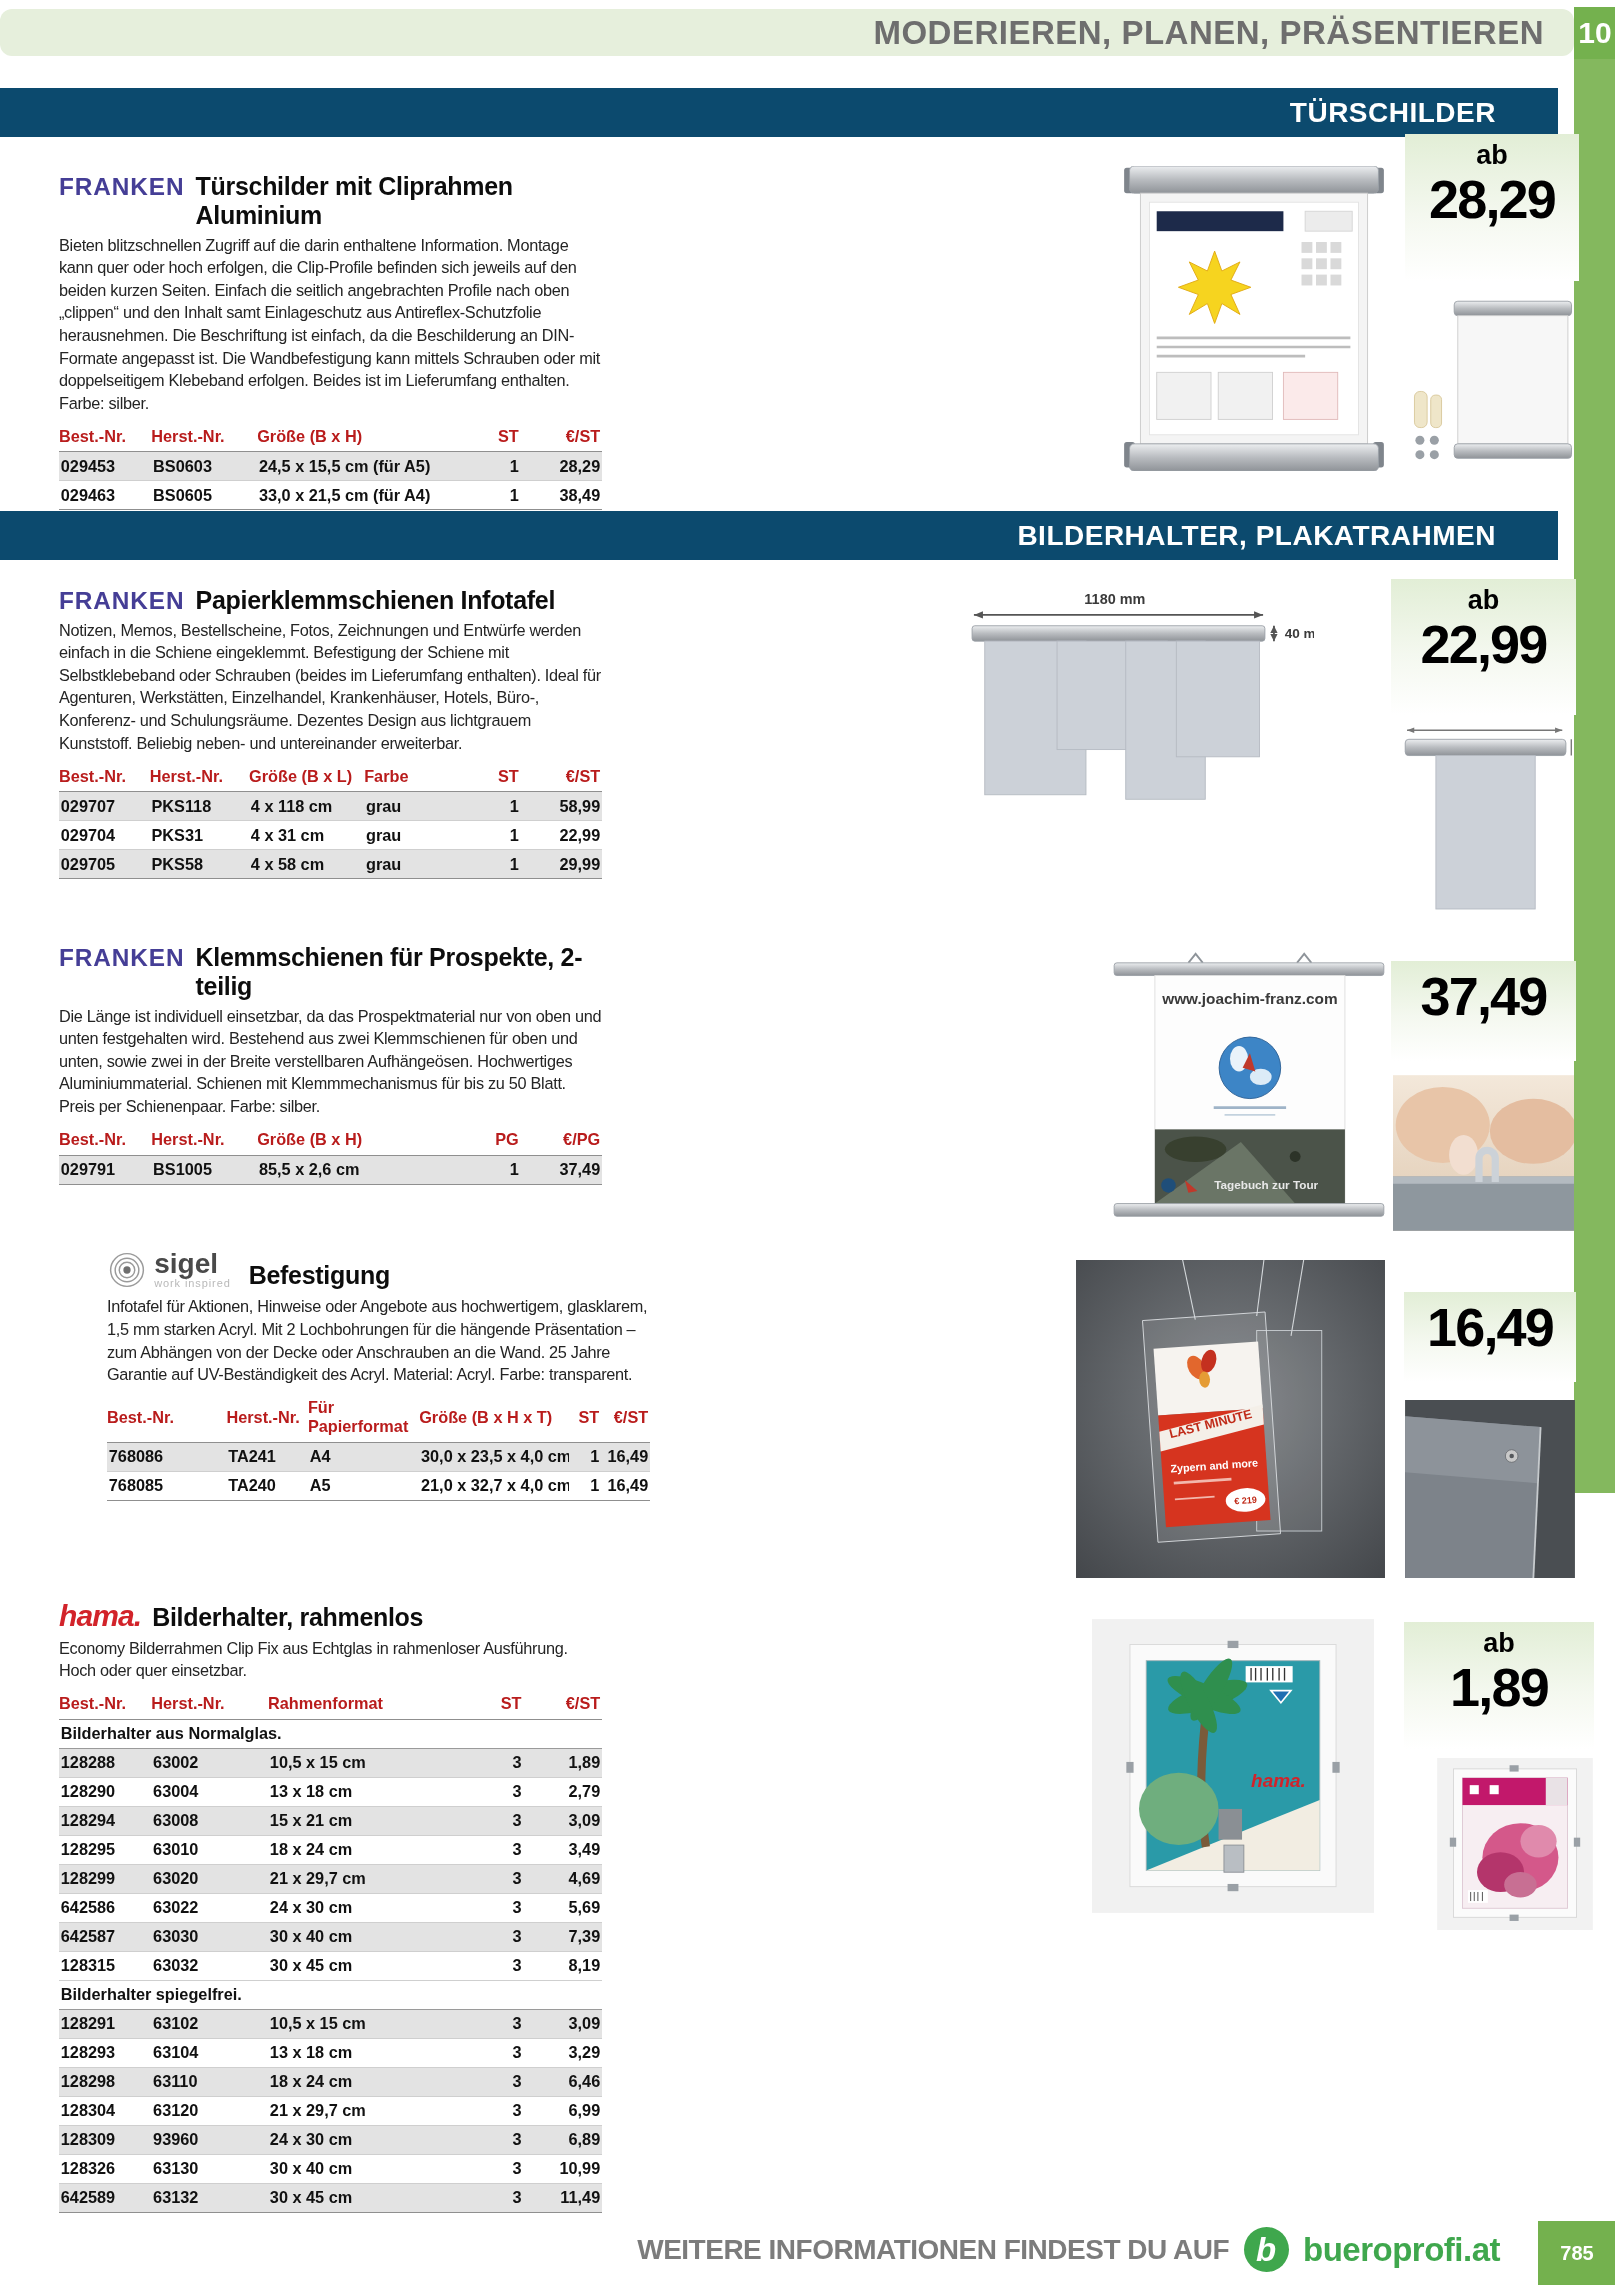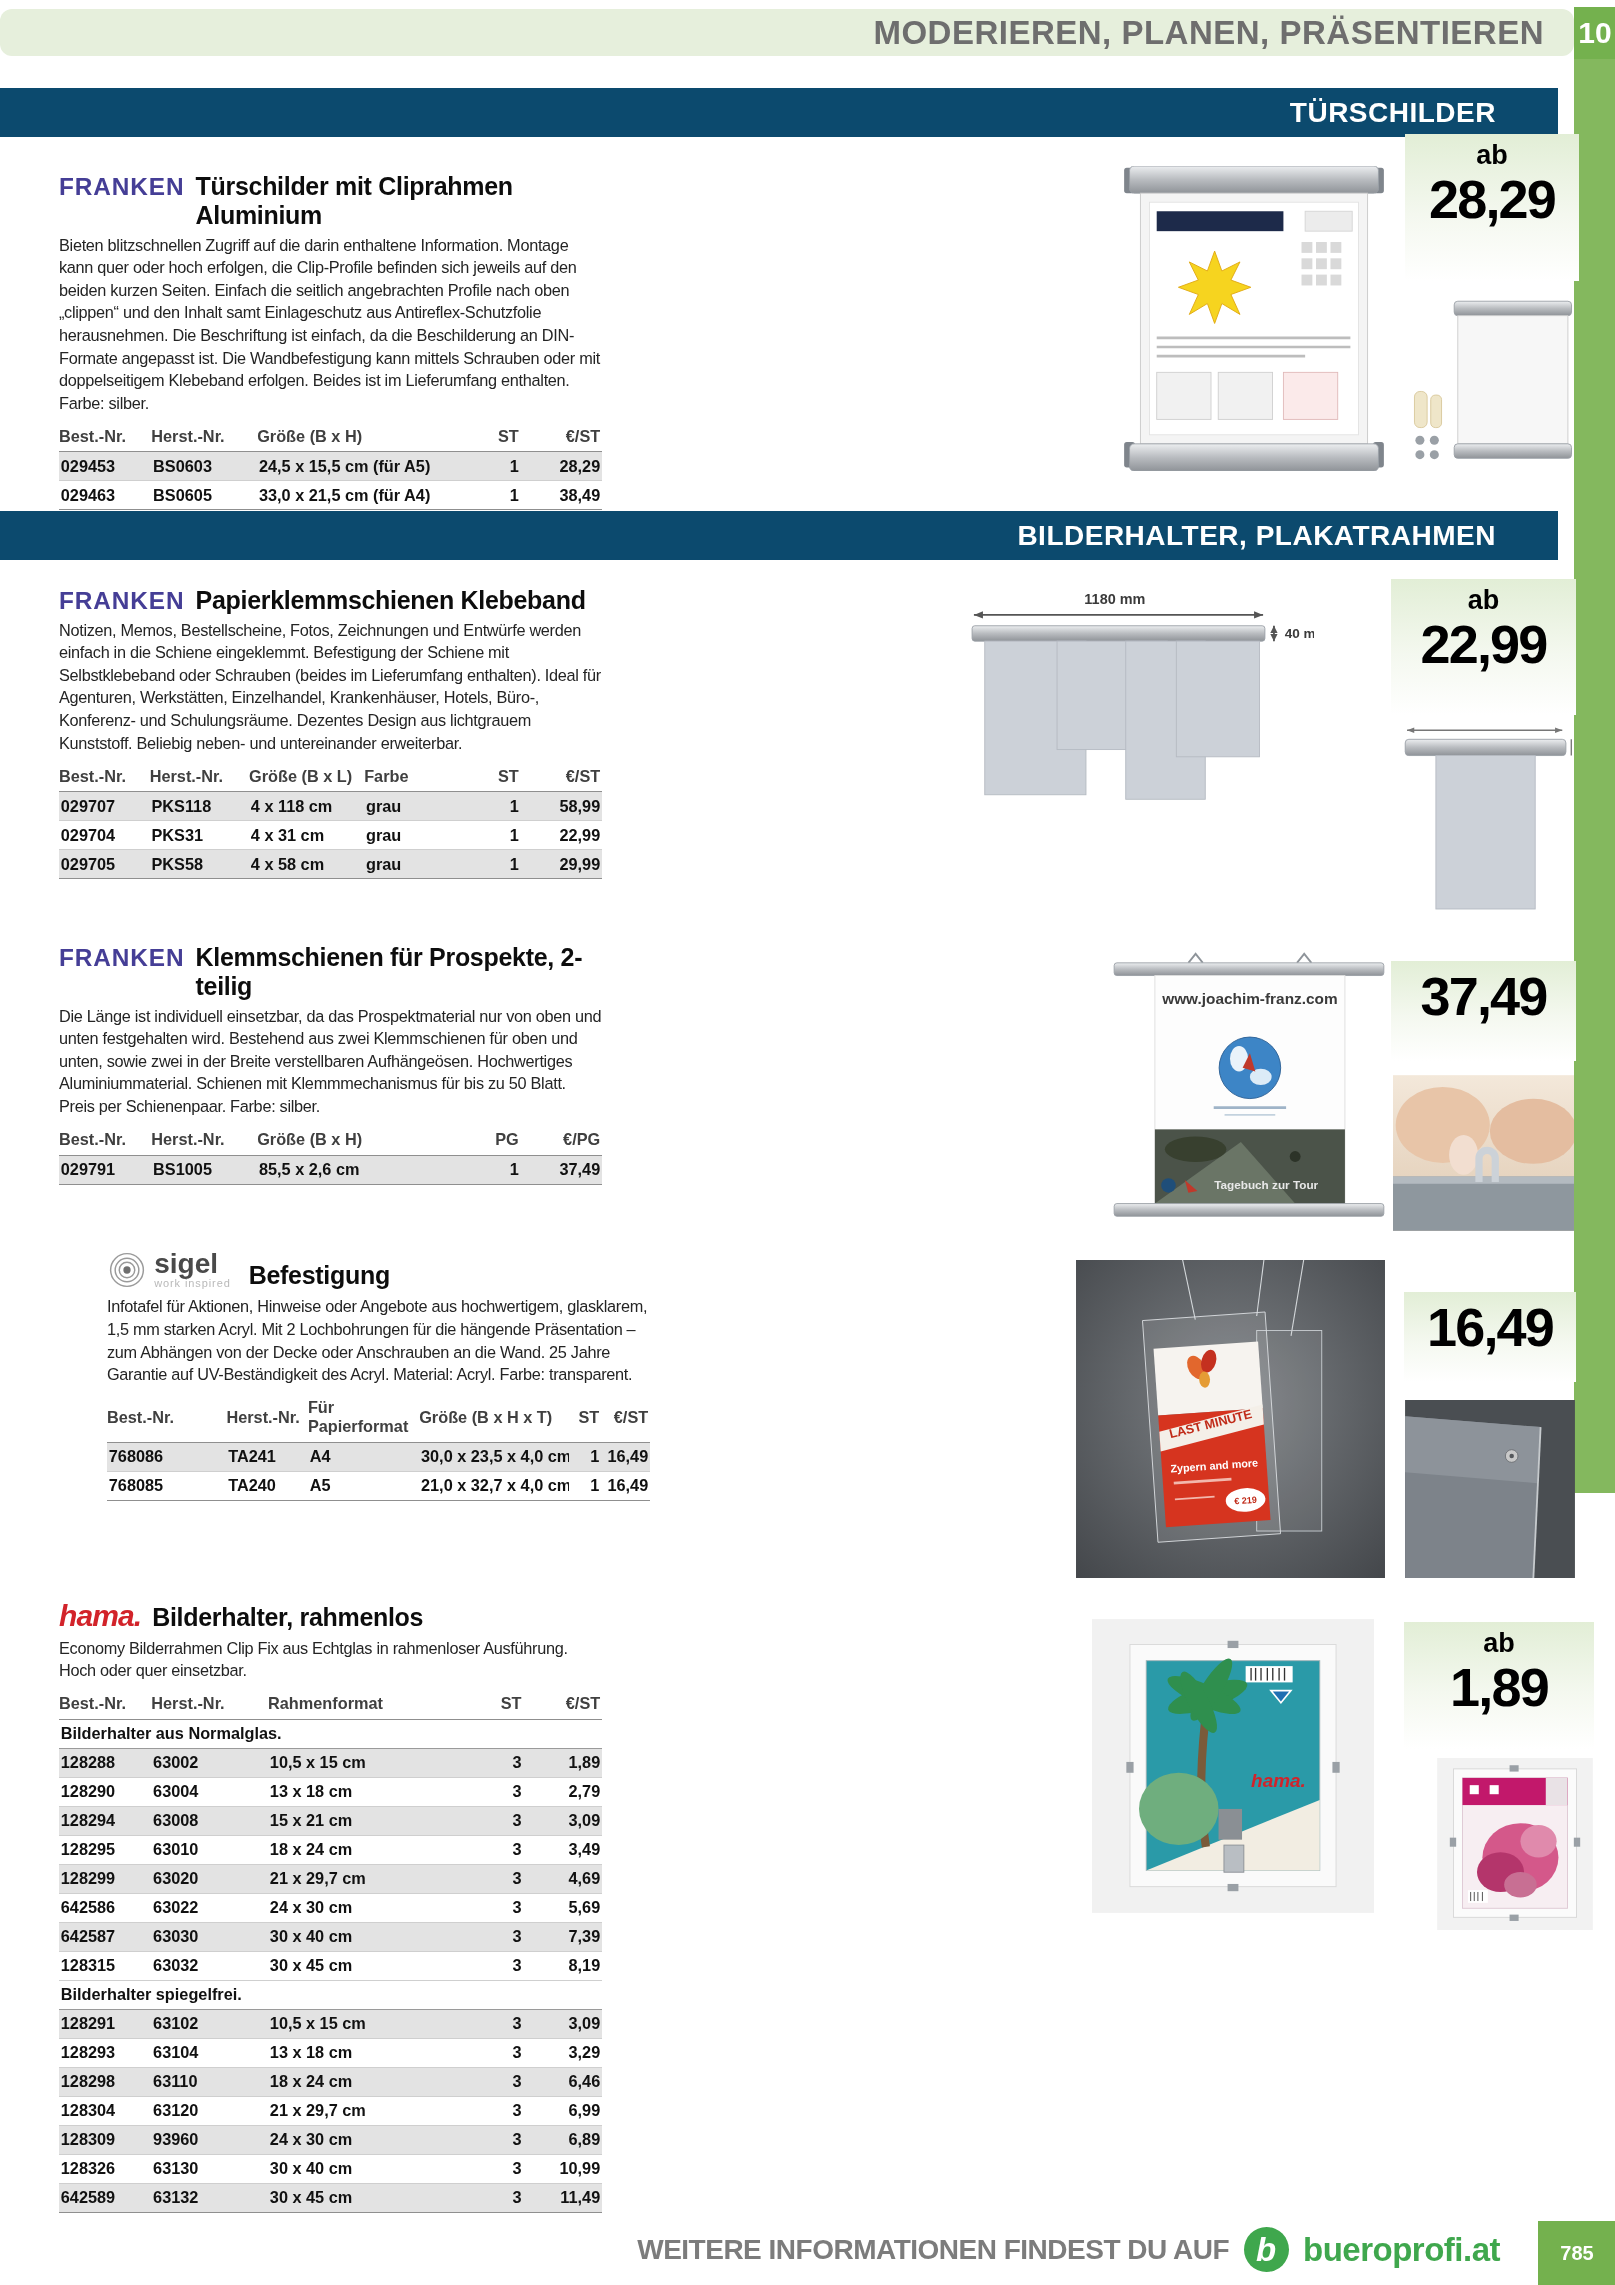--- a/index.html
+++ b/index.html
@@ -26,21 +26,21 @@
   .title{font-size:25px;font-weight:bold;color:#0d0d0d;letter-spacing:-0.3px;}
   .desc{font-size:16.3px;line-height:22.6px;letter-spacing:-0.3px;color:#242424;margin:1.8px 0 9px;}
 
   .sigel-head{display:flex;align-items:flex-end;gap:18px;margin-bottom:5.4px;}
   .sigel-logo{display:flex;align-items:center;gap:7.2px;}
   .sigel-name{font-size:28px;font-weight:bold;color:#4a4a4a;line-height:.9;}
   .sigel-tag{font-size:11px;color:#b9b9b9;letter-spacing:0.9px;}
 
   
   table{width:100%;border-collapse:collapse;table-layout:fixed;}
-  th{font-size:16.3px;font-weight:bold;text-align:left;padding:3.6px 0 5.4px;border-bottom:1.8px solid #8f8f8f;color:#404040;}
+  th{font-size:16.3px;font-weight:bold;text-align:left;padding:3.6px 0 5.4px;border-bottom:1.8px solid #8f8f8f;color:#b91c1c;}
   td{font-size:16.3px;font-weight:bold;padding:4.5px 0 4.5px 1.8px;border-bottom:0.9px solid #cfcfcf;color:#111;
      overflow:hidden;white-space:nowrap;}
   th.num,td.num{text-align:right;padding-right:1.8px;}
   tr.shaded td{background:#e3e3e3;}
   tr.group td{background:#fff;border-bottom:0.9px solid #9a9a9a;border-top:0.9px solid #9a9a9a;}
   tbody tr:last-child td{border-bottom:0.9px solid #8f8f8f;}
 
   
   .pricebox{position:absolute;text-align:center;background:linear-gradient(180deg,#e2eed6 0%,#f4f8ef 55%,#ffffff 100%);
     padding-top:7.2px;box-sizing:border-box;}
@@ -180,21 +180,21 @@
       </g>
       <rect x="52" y="8" width="130" height="16" rx="4" fill="url(#alu)" stroke="#9aa0a6"></rect>
       <rect x="56" y="24" width="122" height="142" fill="#f7f7f7" stroke="#cccccc"></rect>
       <rect x="52" y="166" width="130" height="16" rx="4" fill="url(#alu)" stroke="#9aa0a6"></rect>
     </svg>
   </div>
 
   <div class="sec" style="top:586px;">
     <div class="hdr">
       <span class="brand-franken">FRANKEN</span>
-      <span class="title">Papierklemmschienen Klebeband</span>
+      <span class="title">Papierklemmschienen Infotafel</span>
     </div>
     <div class="desc">Notizen, Memos, Bestellscheine, Fotos, Zeichnungen und Entwürfe werden einfach in die Schiene eingeklemmt. Befestigung der Schiene mit Selbstklebeband oder Schrauben (beides im Lieferumfang enthalten). Ideal für Agenturen, Werkstätten, Einzelhandel, Krankenhäuser, Hotels, Büro-, Konferenz- und Schulungsräume. Dezentes Design aus lichtgrauem Kunststoff. Beliebig neben- und untereinander erweiterbar.</div>
     <table>
         <colgroup>
           <col style="width: 16.7%;">
           <col style="width: 18.3%;">
           <col style="width: 21.2%;">
           <col style="width: 20.5%;">
           <col style="width: 8.3%;">
           <col style="width: 15%;">

